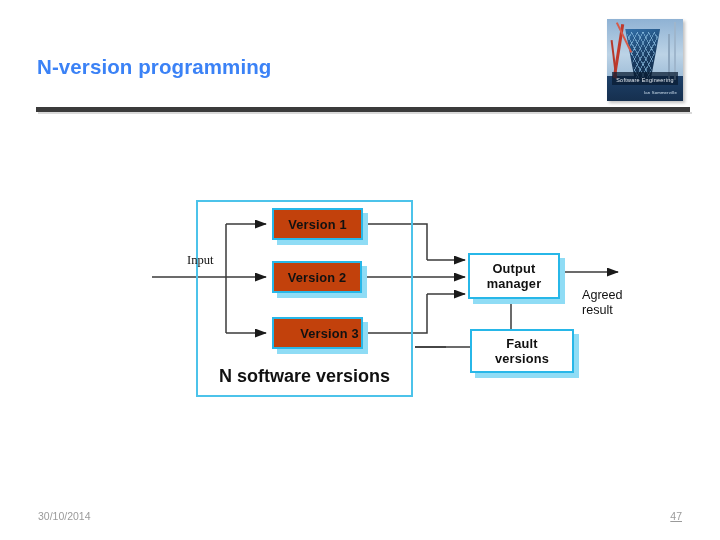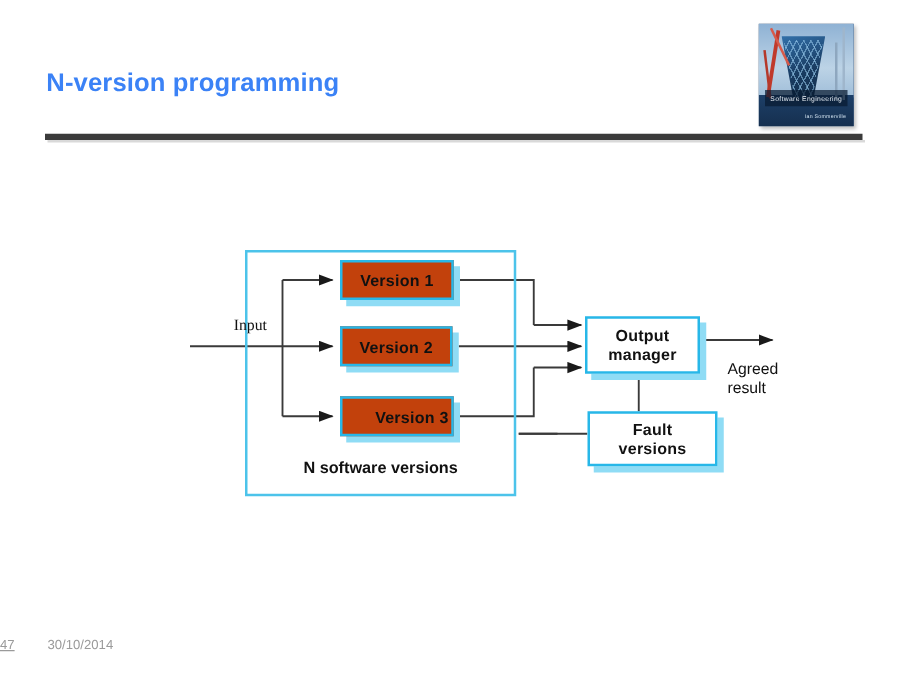--- a/index.html
+++ b/index.html
@@ -202,35 +202,35 @@
     border: 2px solid #4cc3ea;
     background: transparent;
     box-sizing: border-box;
   }
   #container-label {
     position: absolute;
     left: 56px;
     top: 176px;
     width: 217px;
     text-align: center;
-    font-size: 13px;
+    font-size: 18px;
     font-weight: bold;
     color: #111111;
   }
 
   
   .footer-text {
     position: absolute;
     color: #9a9a9a;
     font-size: 10.5px;
     white-space: nowrap;
   }
   #footer-date  { left: 38px;  top: 510px; }
   #footer-title { left: 0;     top: 510px; width: 720px; text-align: center; }
-  #footer-page  { left: 0;     top: 510px; width: 682px; text-align: left; text-decoration: underline; }
+  #footer-page  { left: 0;     top: 510px; width: 682px; text-align: right; text-decoration: underline; }
 </style>
 </head>
 <body>
 
 <div id="slide">
 
   <div id="slide-title">N-version programming</div>
   <div id="title-rule"></div>
   <div id="title-rule-shadow"></div>
 

